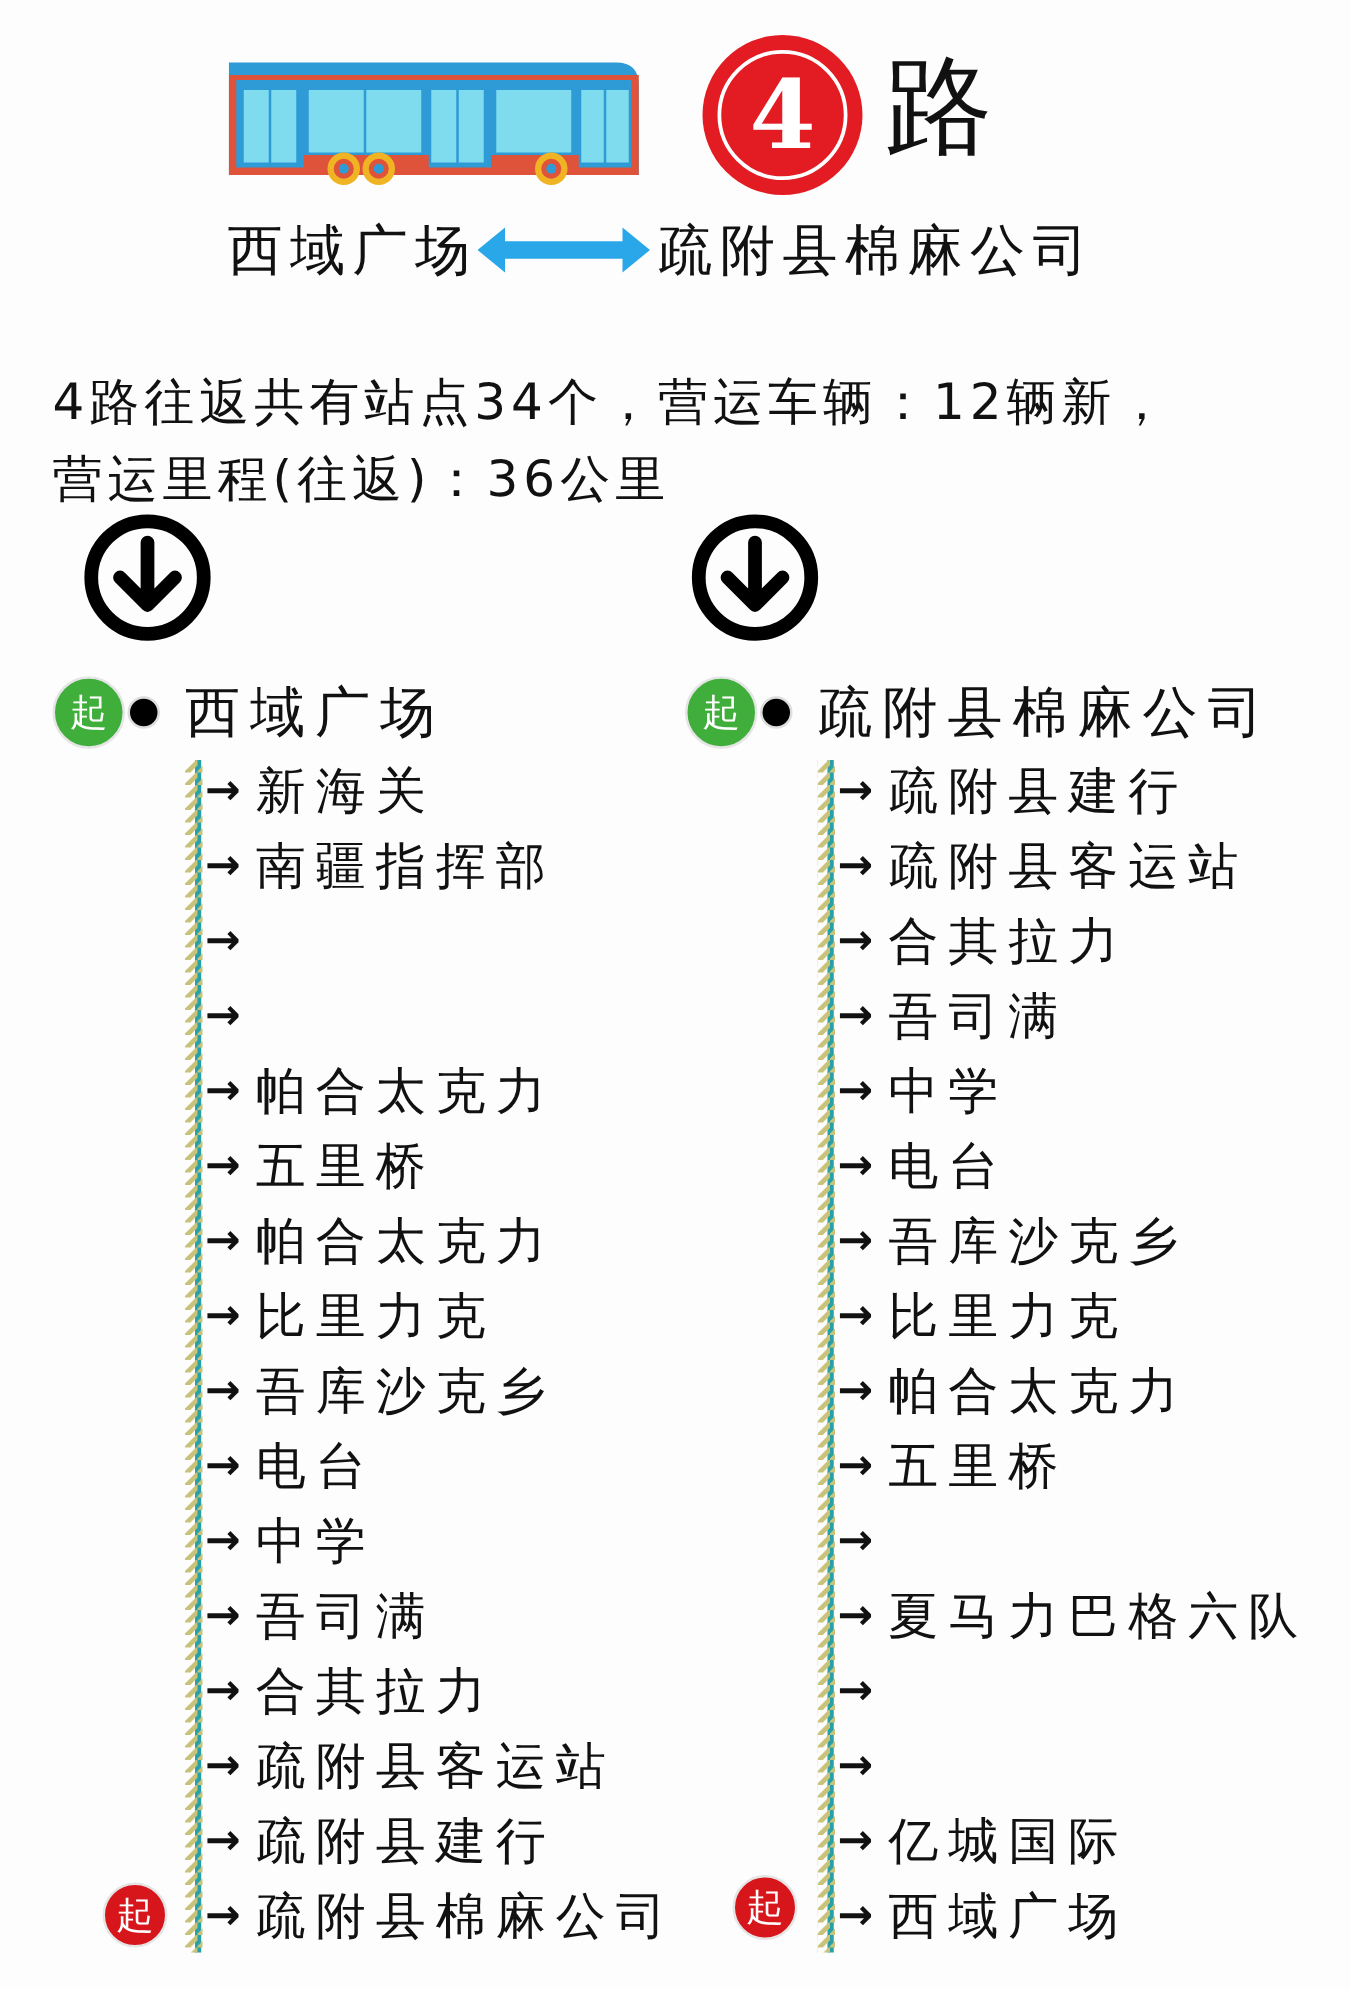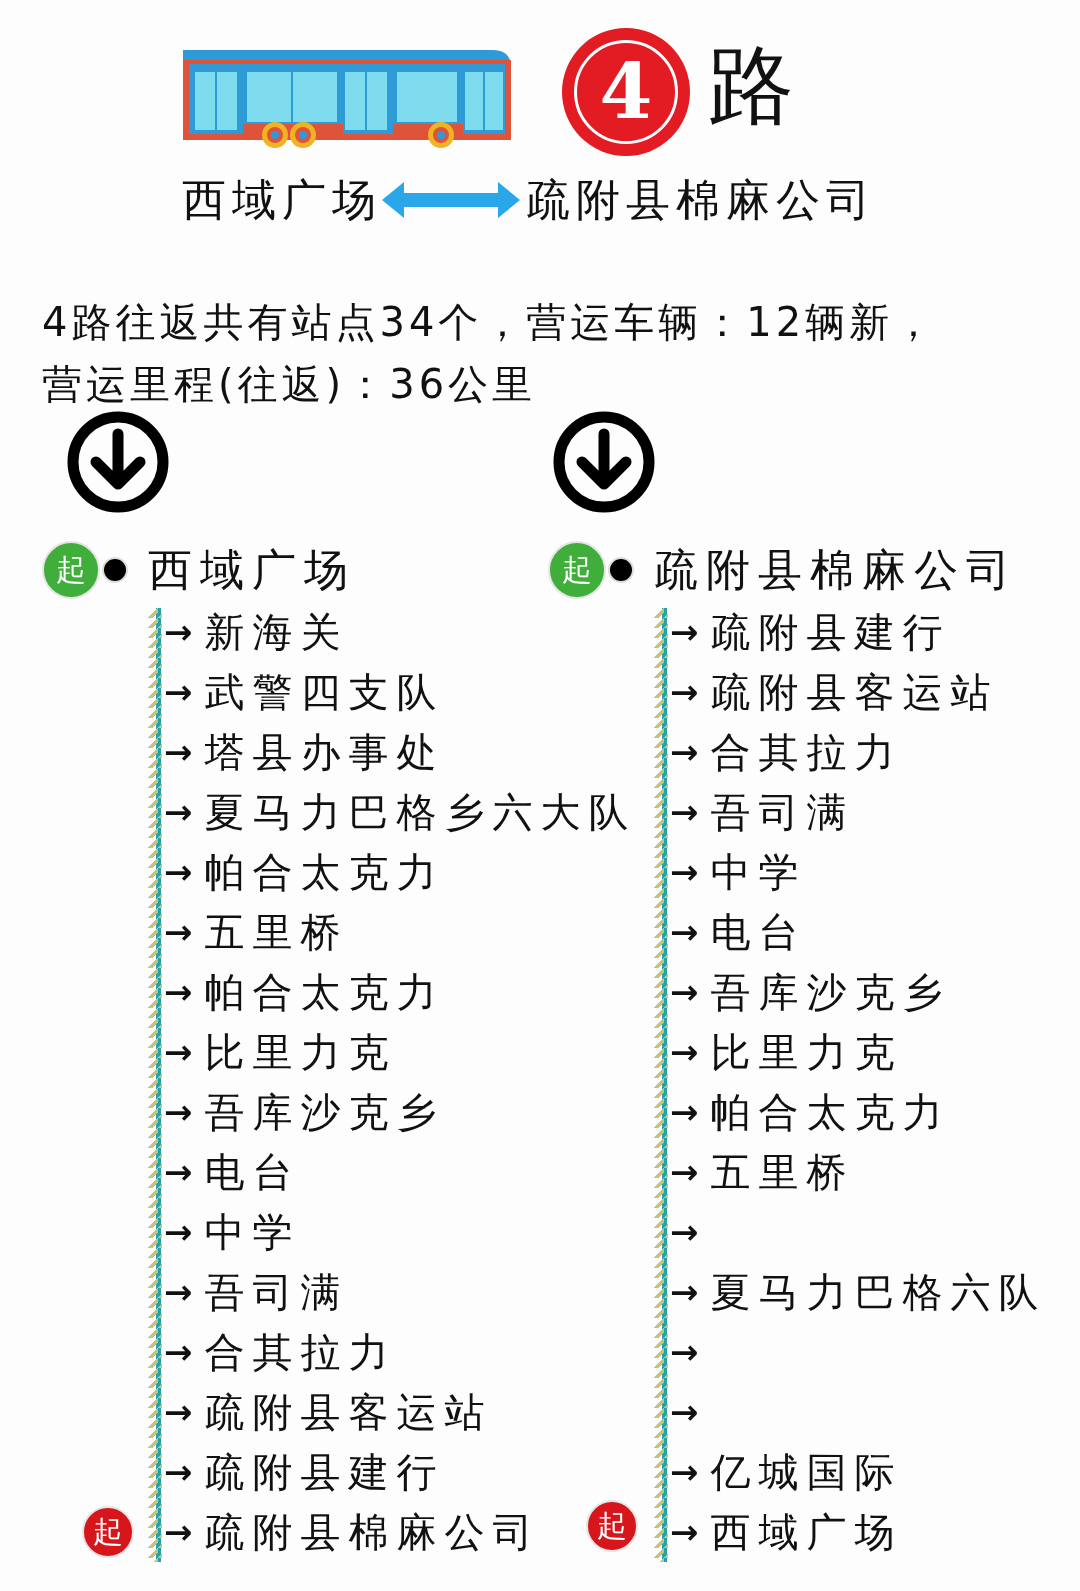--- a/index.html
+++ b/index.html
@@ -142,29 +142,27 @@
     <div class="dot"></div>
     <span class="start-name">西域广场</span>
   </div>
   <div class="stops">
     <div class="stop">
         <span class="arrow">→</span>
         <span>新海关</span>
       </div>
     <div class="stop">
         <span class="arrow">→</span>
-        <span>武警四支队</span>
-      </div>
-    <div class="stop">
-        <span class="arrow">→</span>
-        <span>塔县办事处</span>
-      </div>
-    <div class="stop">
-        <span class="arrow">→</span>
-        <span>夏马力巴格乡六大队</span>
+        <span>南疆指挥部</span>
+      </div>
+    <div class="stop">
+        <span class="arrow">→</span>
+      </div>
+    <div class="stop">
+        <span class="arrow">→</span>
       </div>
     <div class="stop">
         <span class="arrow">→</span>
         <span>帕合太克力</span>
       </div>
     <div class="stop">
         <span class="arrow">→</span>
         <span>五里桥</span>
       </div>
     <div class="stop">

